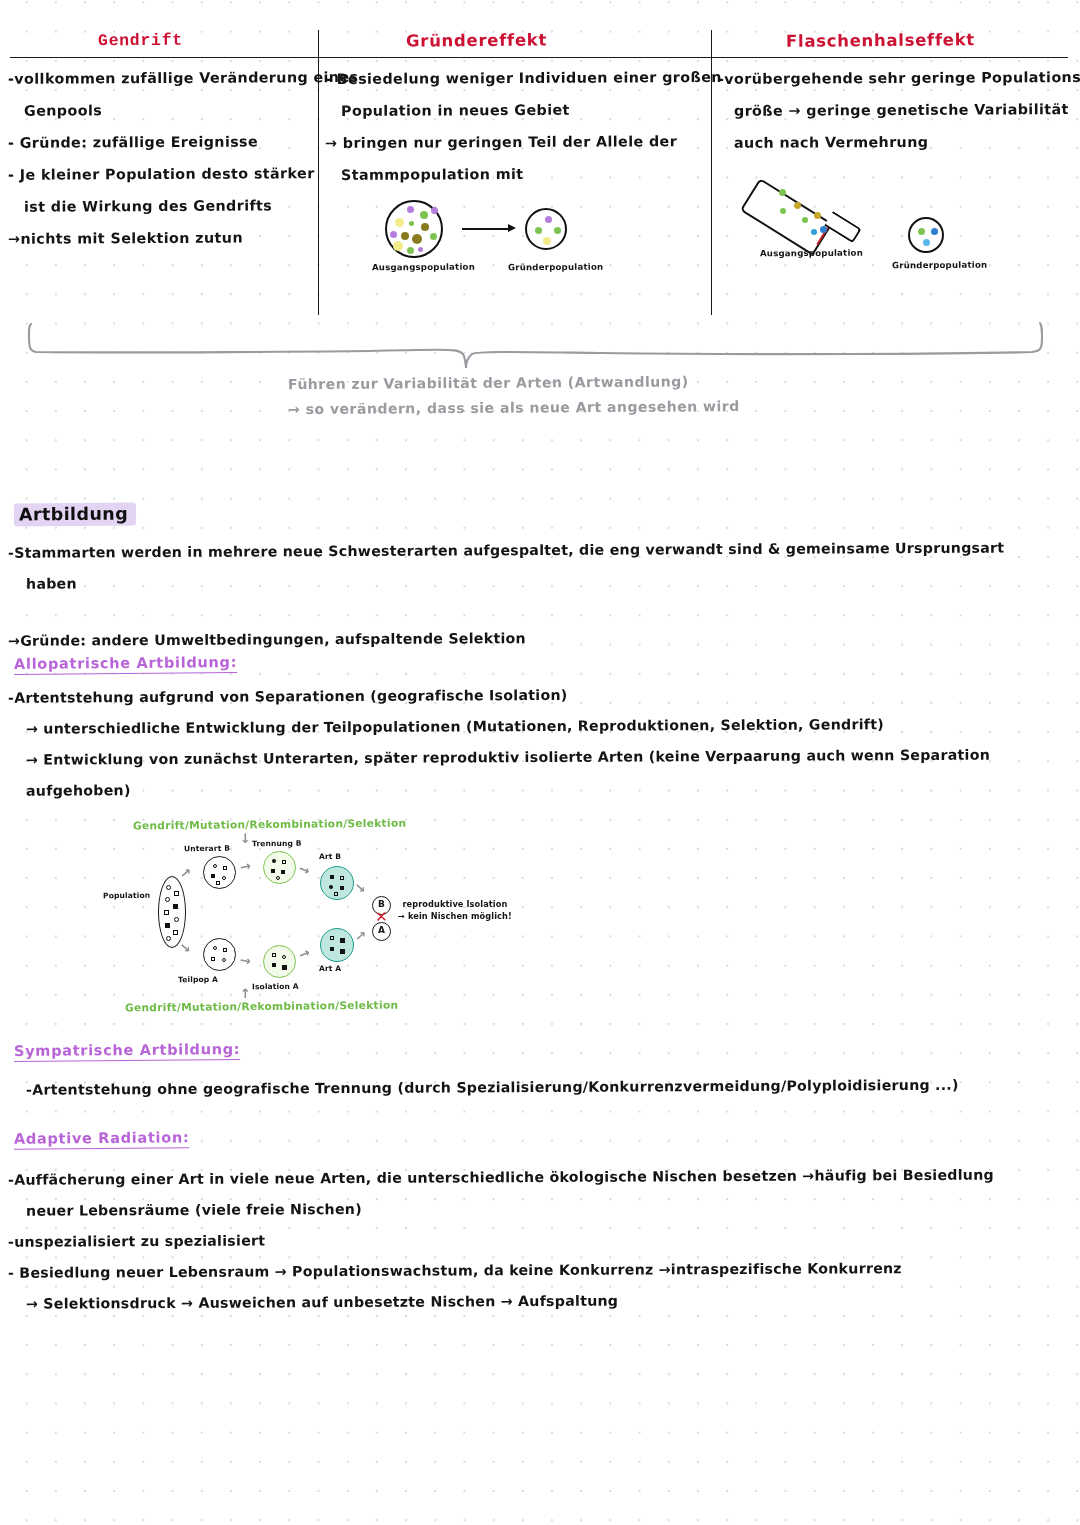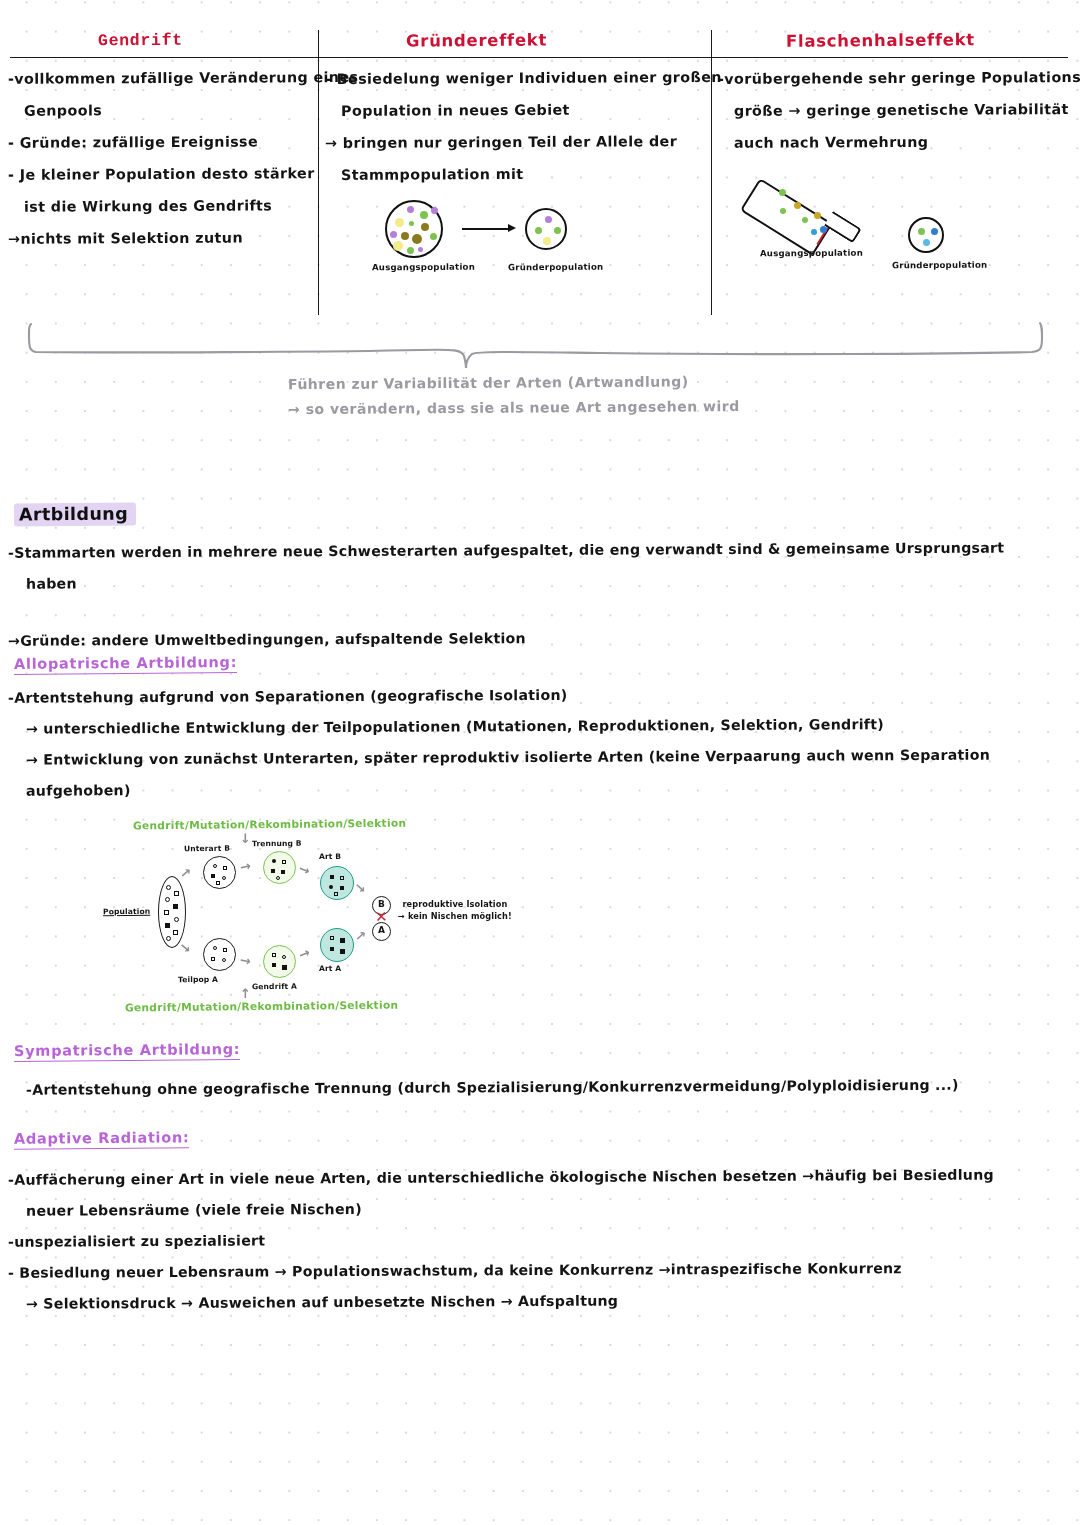--- a/index.html
+++ b/index.html
@@ -269,21 +269,21 @@
     <span class="sq" style="left:7px;top:8px;width:5px;height:5px;border-radius:50%;border:1.3px solid #111;"></span>
     <span class="sq" style="left:15px;top:14px;width:5px;height:5px;border:1.3px solid #111;"></span>
     <span class="sq" style="left:6px;top:20px;width:5px;height:5px;border-radius:50%;border:1.3px solid #111;"></span>
     <span class="sq" style="left:14px;top:27px;width:5px;height:5px;background:#111;"></span>
     <span class="sq" style="left:5px;top:33px;width:5px;height:5px;border:1.3px solid #111;"></span>
     <span class="sq" style="left:15px;top:40px;width:5px;height:5px;border-radius:50%;border:1.3px solid #111;"></span>
     <span class="sq" style="left:6px;top:46px;width:5px;height:5px;background:#111;"></span>
     <span class="sq" style="left:14px;top:53px;width:5px;height:5px;border:1.3px solid #111;"></span>
     <span class="sq" style="left:7px;top:59px;width:5px;height:5px;border-radius:50%;border:1.3px solid #111;"></span>
   </div>
-  <div class="cyc-lab hw" style="left:3px;top:89px;text-decoration:underline;">Population</div>
+  <div class="cyc-lab hw" style="left:3px;top:73px;">Population</div>
 
   <div class="cyc-arrow" style="left:80px;top:47px;transform:rotate(-40deg);">→</div>
   <div class="cyc-circle c-black" style="left:103px;top:38px;width:33px;height:33px;">
     <span class="sq" style="left:9px;top:7px;width:4px;height:4px;border-radius:50%;border:1.2px solid #111;"></span>
     <span class="sq" style="left:19px;top:9px;width:4px;height:4px;border:1.2px solid #111;"></span>
     <span class="sq" style="left:7px;top:17px;width:4px;height:4px;background:#111;"></span>
     <span class="sq" style="left:18px;top:19px;width:4px;height:4px;border-radius:50%;border:1.2px solid #111;"></span>
     <span class="sq" style="left:12px;top:24px;width:4px;height:4px;border:1.2px solid #111;"></span>
   </div>
   <div class="cyc-lab hw" style="left:84px;top:26px;">Unterart B</div>
@@ -331,21 +331,21 @@
   </div>
   <div class="cyc-lab hw" style="left:78px;top:157px;">Teilpop A</div>
 
   <div class="cyc-arrow" style="left:140px;top:135px;transform:rotate(10deg);">→</div>
   <div class="cyc-circle c-green" style="left:163px;top:127px;width:33px;height:33px;">
     <span class="sq" style="left:8px;top:7px;width:4px;height:4px;border:1.2px solid #111;"></span>
     <span class="sq" style="left:18px;top:9px;width:4px;height:4px;border-radius:50%;border:1.2px solid #111;"></span>
     <span class="sq" style="left:8px;top:17px;width:4px;height:4px;background:#111;"></span>
     <span class="sq" style="left:18px;top:19px;width:5px;height:5px;background:#111;"></span>
   </div>
-  <div class="cyc-lab hw" style="left:152px;top:164px;">Gendrift A</div>
+  <div class="cyc-lab hw" style="left:152px;top:164px;">Isolation A</div>
 
   <div class="cyc-arrow" style="left:199px;top:128px;transform:rotate(-22deg);">→</div>
   <div class="cyc-circle c-teal" style="left:220px;top:110px;width:34px;height:34px;">
     <span class="sq" style="left:9px;top:7px;width:4px;height:4px;border:1.2px solid #111;"></span>
     <span class="sq" style="left:19px;top:9px;width:5px;height:5px;background:#111;"></span>
     <span class="sq" style="left:9px;top:18px;width:4px;height:4px;background:#111;"></span>
     <span class="sq" style="left:19px;top:20px;width:5px;height:5px;background:#111;"></span>
   </div>
   <div class="cyc-lab hw" style="left:219px;top:146px;">Art A</div>
 

